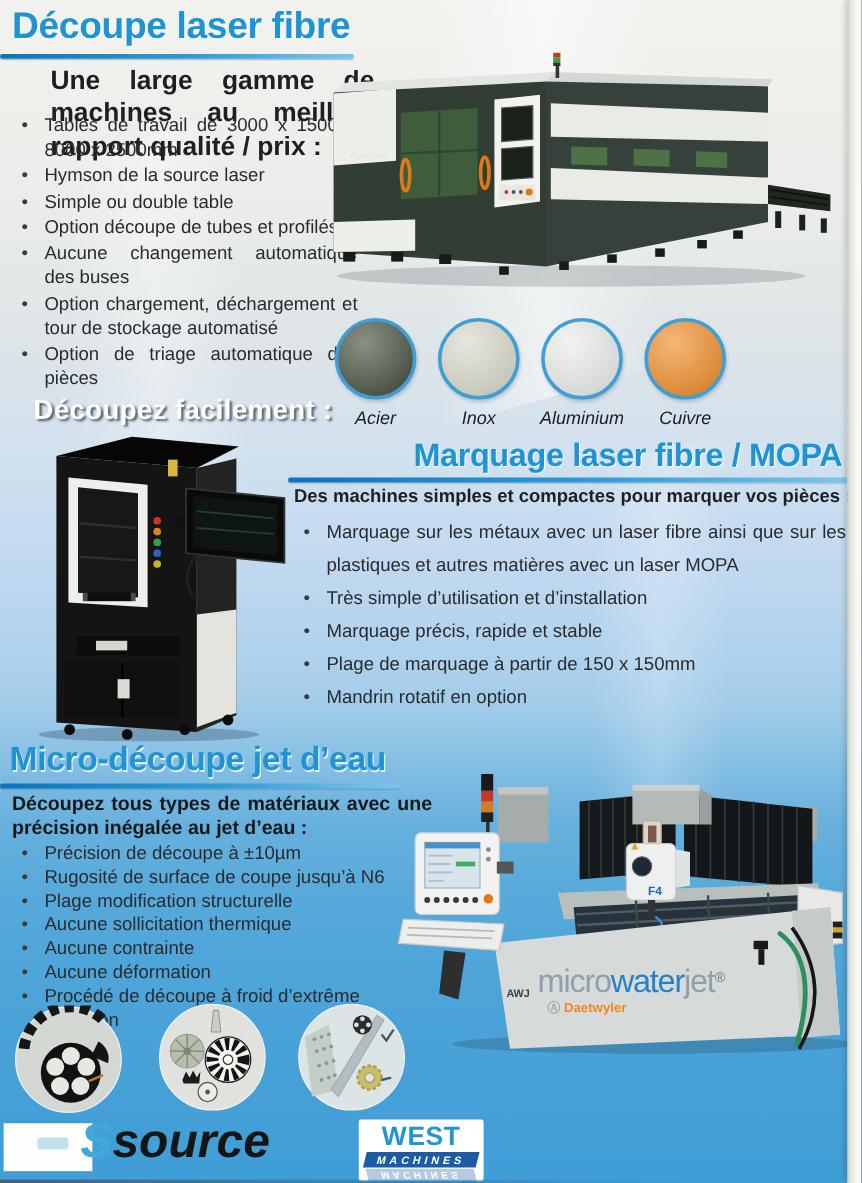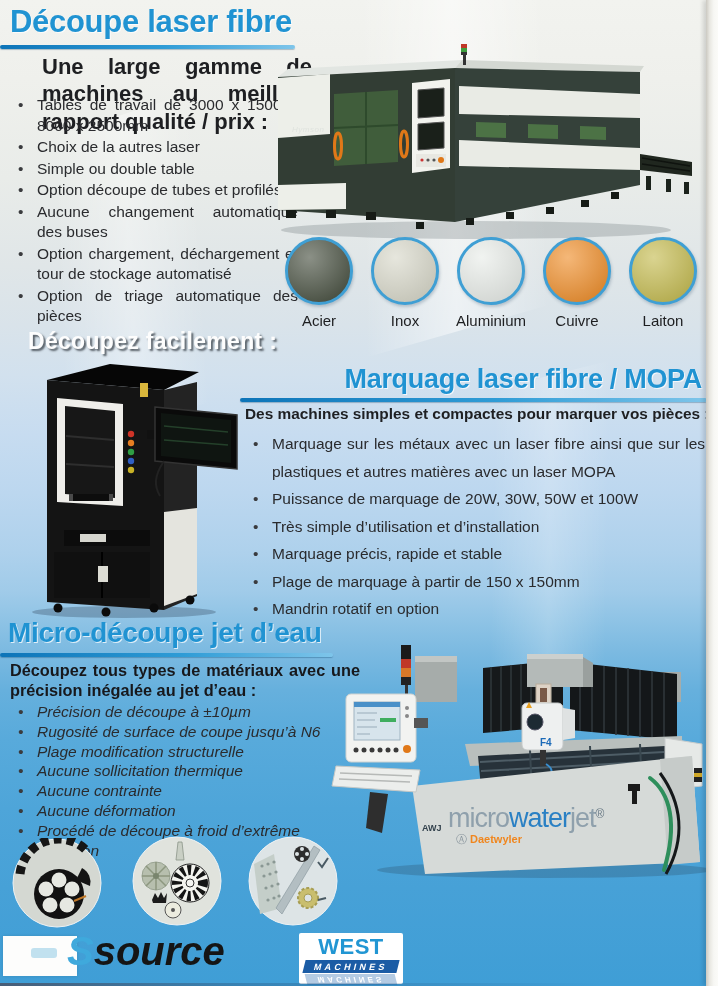--- a/index.html
+++ b/index.html
@@ -36,26 +36,26 @@
   .p3{left:10px;top:660px;width:350px;font-size:16.3px;line-height:1.25;text-align:justify;color:#17181c;}
 
   ul.blist{list-style:none;margin:0;padding:0;color:#2a2b2e;}
   ul.blist li{position:relative;padding-left:27px;}
   ul.blist li::before{content:"\2022";position:absolute;left:8px;top:0;color:#3a3b3e;}
   .l1{left:10px;top:95px;width:288px;font-size:15.5px;line-height:20.5px;text-align:justify;}
   .l1 li{margin-bottom:1px;}
   .l2{left:245px;top:430px;width:460px;font-size:15.5px;line-height:27.5px;text-align:justify;}
   .l2 li{padding-left:24px;}
   .l3{left:10px;top:702px;width:356px;font-size:15.5px;line-height:19.8px;color:#202226;}
-  .l3 li{padding-left:24px;font-style:italic;}
+  .l3 li{padding-left:24px;}
 
   .caption{left:28px;top:328px;font-size:23px;font-weight:bold;color:#fdfdfd;
     text-shadow:2px 2px 2px rgba(55,62,70,.8);letter-spacing:.3px;}
 
-  .materials{left:270px;top:237px;width:436px;display:flex;justify-content:flex-end;}
+  .materials{left:270px;top:265px;width:436px;display:flex;justify-content:flex-start;font-style:italic;}
   .mat{width:86px;text-align:center;}
   .mat .c{position:relative;display:block;width:62px;height:62px;border-radius:50%;
     border:3px solid #3f9fd4;margin:0 auto;box-shadow:1px 2px 3px rgba(40,70,100,.25);}
   .mat .c::after{content:"";position:absolute;inset:0;border-radius:50%;
     background:radial-gradient(circle at 35% 28%,rgba(255,255,255,.35),rgba(0,0,0,.10) 85%);}
   .mat .lab{margin-top:7px;font-size:15px;color:#1d1e20;}
 
   .m1{left:266px;top:42px;width:444px;height:210px;}
   .m2{left:14px;top:356px;width:252px;height:262px;}
   .m3{left:330px;top:618px;width:382px;height:264px;}
@@ -88,21 +88,21 @@
 
   <div class="abs streak streak1"></div>
   <div class="abs streak streak2"></div>
   <div class="abs streak streak3"></div>
 
   <div class="abs title t1">Découpe laser fibre</div>
   <div class="abs rule u1"></div>
   <div class="abs lead p1">Une large gamme de machines au meilleur rapport qualité / prix :</div>
   <ul class="abs blist l1">
     <li>Tables de travail de 3000 x 1500 à 8000 x 2500mm</li>
-    <li>Choix de la autres laser</li>
+    <li>Hymson de la source laser</li>
     <li>Simple ou double table</li>
     <li>Option découpe de tubes et profilés</li>
     <li>Aucune changement automatique des buses</li>
     <li>Option chargement, déchargement et tour de stockage automatisé</li>
     <li>Option de triage automatique des pièces</li>
   </ul>
 
   <svg class="abs m1" viewBox="0 0 444 210">
     <ellipse cx="210" cy="188" rx="195" ry="9" fill="rgba(100,110,115,.28)"></ellipse>
 
@@ -168,34 +168,29 @@
       <div class="lab">Inox</div>
     </div>
     <div class="mat">
       <span class="c" style="background: rgb(233, 237, 233);"></span>
       <div class="lab">Aluminium</div>
     </div>
     <div class="mat">
       <span class="c" style="background: rgb(239, 145, 48);"></span>
       <div class="lab">Cuivre</div>
     </div>
-    <div class="mat">
-      <span class="c" style="background: rgb(198, 189, 85);"></span>
-      <div class="lab">Laiton</div>
-    </div>
   </div>
 
   <div class="abs caption">Découpez facilement :</div>
 
   <div class="abs title t2">Marquage laser fibre / MOPA</div>
   <div class="abs rule u2"></div>
   <div class="abs lead p2">Des machines simples et compactes pour marquer vos pièces :</div>
   <ul class="abs blist l2">
     <li>Marquage sur les métaux avec un laser fibre ainsi que sur les plastiques et autres matières avec un laser MOPA</li>
-    <li>Puissance de marquage de 20W, 30W, 50W et 100W</li>
     <li>Très simple d’utilisation et d’installation</li>
     <li>Marquage précis, rapide et stable</li>
     <li>Plage de marquage à partir de 150 x 150mm</li>
     <li>Mandrin rotatif en option</li>
   </ul>
 
   <svg class="abs m2" viewBox="0 0 252 262">
     <ellipse cx="110" cy="256" rx="92" ry="6" fill="rgba(20,30,50,.25)"></ellipse>
     <polygon points="33,24 96,8 185,16 150,34" fill="#060606"></polygon>
     <polygon points="150,34 183,26 183,240 150,254" fill="#232323"></polygon>

